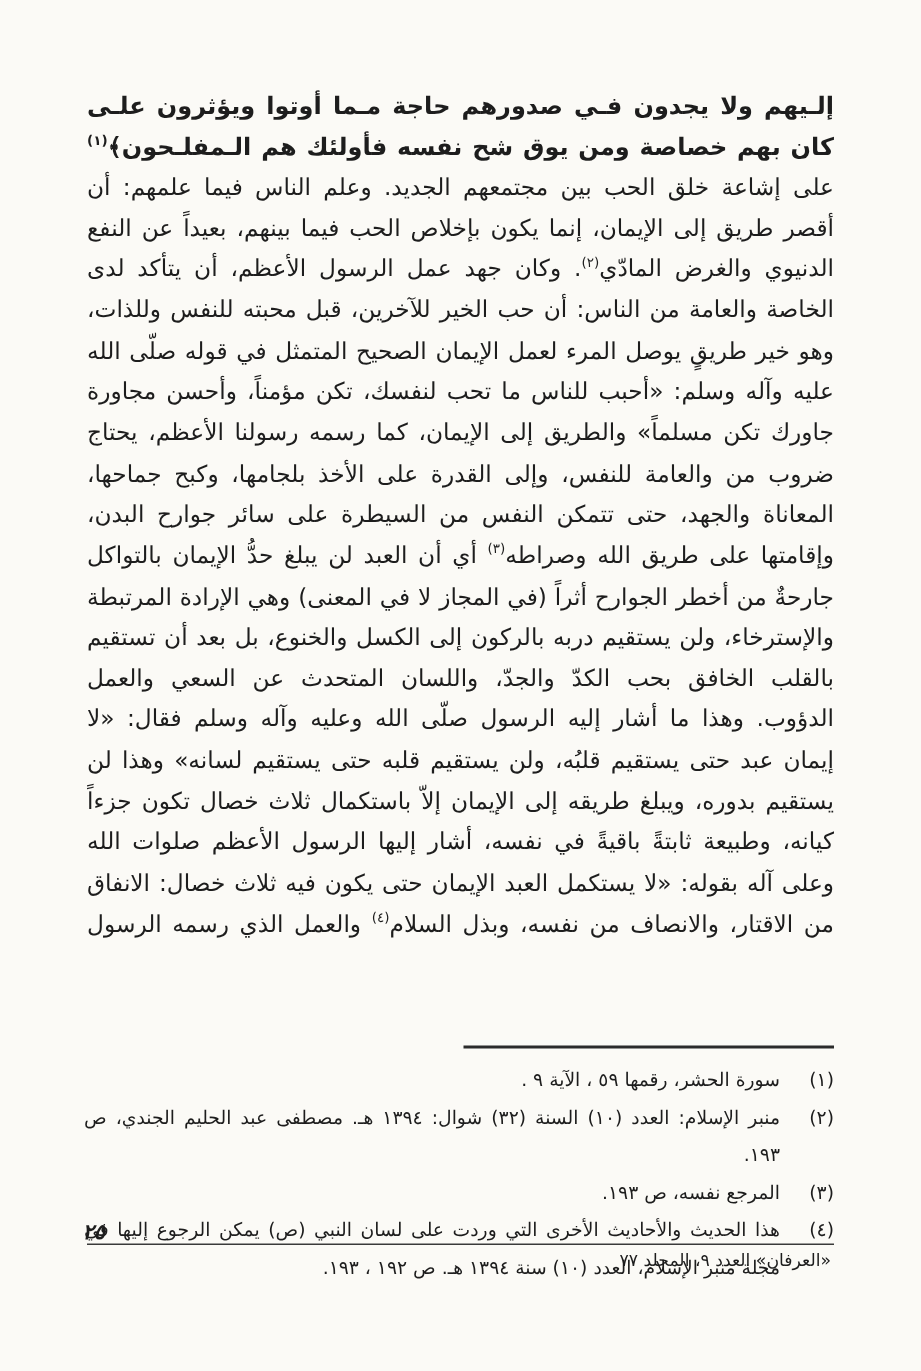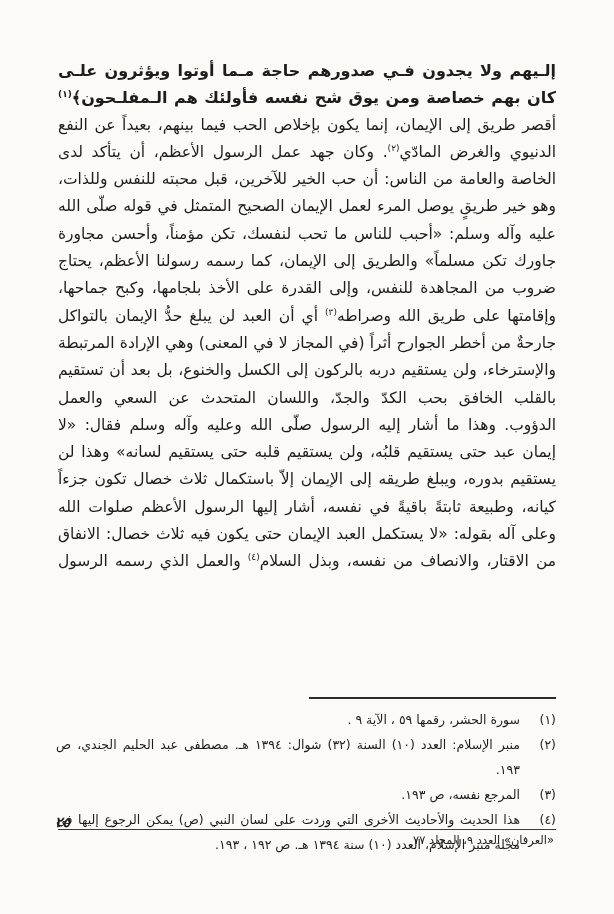--- a/index.html
+++ b/index.html
@@ -96,27 +96,29 @@
   }
 </style>
 </head>
 <body>
 
 <div class="page">
 
   <div class="body-text">
       <div class="bline bold">إلـيهم ولا يجدون فـي صدورهم حاجة مـما أوتوا ويؤثرون علـى أنفسهم ولو</div>
       <div class="bline bold">كان بهم خصاصة ومن يوق شح نفسه فأولئك هم الـمفلـحون﴾<sup>(١)</sup> . فلقد ركن</div>
+      <div class="bline">على إشاعة خلق الحب بين مجتمعهم الجديد. وعلم الناس فيما علمهم: أن</div>
       <div class="bline">أقصر طريق إلى الإيمان، إنما يكون بإخلاص الحب فيما بينهم، بعيداً عن النفع</div>
       <div class="bline">الدنيوي والغرض المادّي<sup>(٢)</sup>. وكان جهد عمل الرسول الأعظم، أن يتأكد لدى</div>
       <div class="bline">الخاصة والعامة من الناس: أن حب الخير للآخرين، قبل محبته للنفس وللذات،</div>
       <div class="bline">وهو خير طريقٍ يوصل المرء لعمل الإيمان الصحيح المتمثل في قوله صلّى الله</div>
       <div class="bline">عليه وآله وسلم: «أحبب للناس ما تحب لنفسك، تكن مؤمناً، وأحسن مجاورة من</div>
       <div class="bline">جاورك تكن مسلماً» والطريق إلى الإيمان، كما رسمه رسولنا الأعظم، يحتاج إلى</div>
-      <div class="bline">ضروب من المجاهدة للنفس، وإلى القدرة على الأخذ بلجامها، وكبح جماحها،</div>
+      <div class="bline">ضروب من والعامة للنفس، وإلى القدرة على الأخذ بلجامها، وكبح جماحها،</div>
+      <div class="bline">المعاناة والجهد، حتى تتمكن النفس من السيطرة على سائر جوارح البدن،</div>
       <div class="bline">وإقامتها على طريق الله وصراطه<sup>(٣)</sup> أي أن العبد لن يبلغ حدُّ الإيمان بالتواكل</div>
       <div class="bline">جارحةٌ من أخطر الجوارح أثراً (في المجاز لا في المعنى) وهي الإرادة المرتبطة</div>
       <div class="bline">والإسترخاء، ولن يستقيم دربه بالركون إلى الكسل والخنوع، بل بعد أن تستقيم</div>
       <div class="bline">بالقلب الخافق بحب الكدّ والجدّ، واللسان المتحدث عن السعي والعمل</div>
       <div class="bline">الدؤوب. وهذا ما أشار إليه الرسول صلّى الله وعليه وآله وسلم فقال: «لا يستقيم</div>
       <div class="bline">إيمان عبد حتى يستقيم قلبُه، ولن يستقيم قلبه حتى يستقيم لسانه» وهذا لن</div>
       <div class="bline">يستقيم بدوره، ويبلغ طريقه إلى الإيمان إلاّ باستكمال ثلاث خصال تكون جزءاً من</div>
       <div class="bline">كيانه، وطبيعة ثابتةً باقيةً في نفسه، أشار إليها الرسول الأعظم صلوات الله عليه</div>
       <div class="bline">وعلى آله بقوله: «لا يستكمل العبد الإيمان حتى يكون فيه ثلاث خصال: الانفاق</div>
       <div class="bline">من الاقتار، والانصاف من نفسه، وبذل السلام<sup>(٤)</sup> والعمل الذي رسمه الرسول</div>

